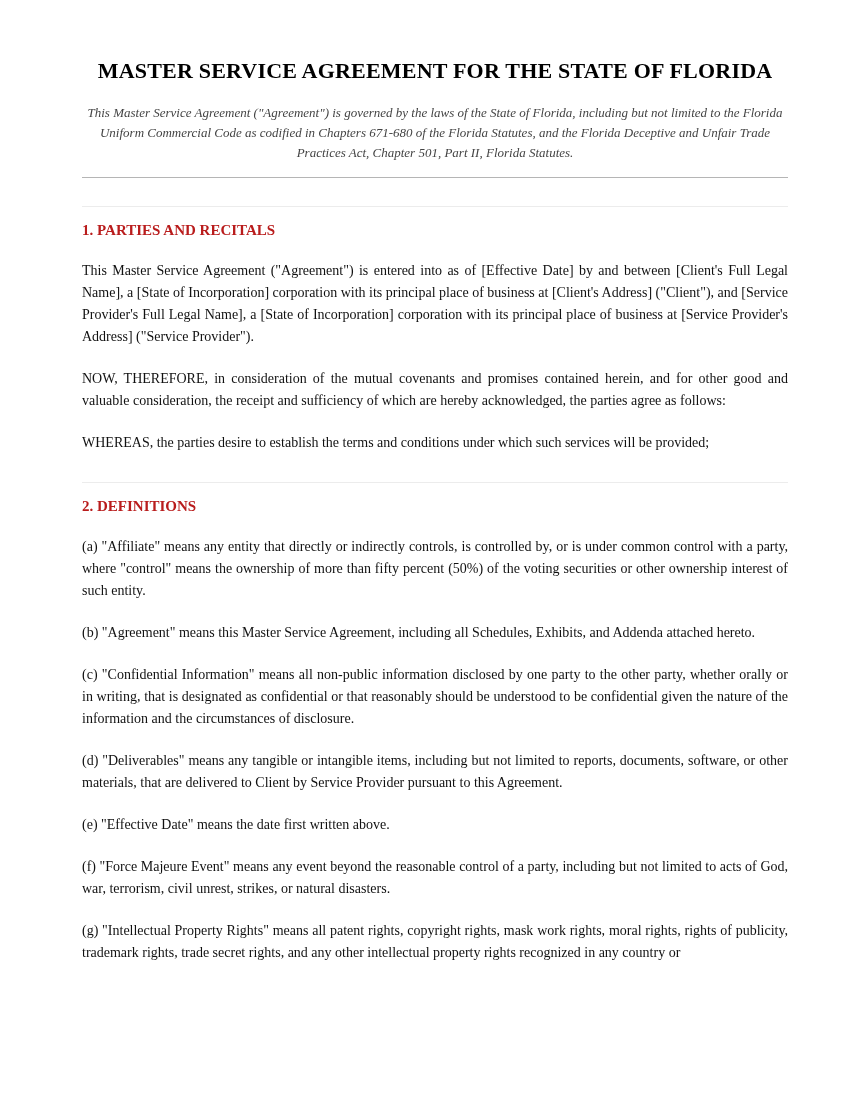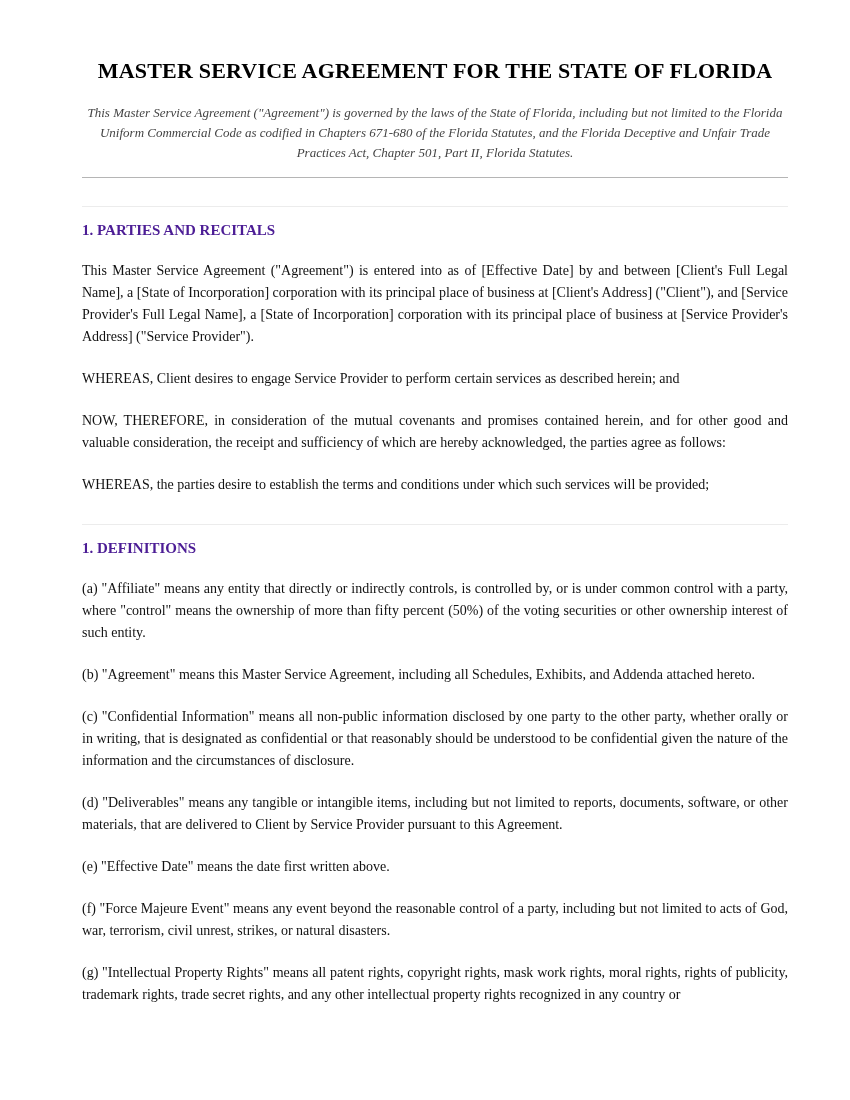--- a/index.html
+++ b/index.html
@@ -42,21 +42,21 @@
       margin: 0;
       height: 0;
     }
     .doc-section {
       border-top: 1px solid #ececec;
       margin-top: 28px;
     }
     .doc-section h2 {
       font-size: 15px;
       font-weight: 700;
-      color: #4c1d95;
+      color: #b91c1c;
       margin: 14px 0 0 0;
       line-height: 1.25;
     }
     .doc-section p {
       font-size: 14px;
       line-height: 22px;
       text-align: justify;
       margin: 20px 0 0 0;
       color: #111111;
     }
@@ -69,27 +69,26 @@
   <header>
     <h1 class="doc-title">MASTER SERVICE AGREEMENT FOR THE STATE OF FLORIDA</h1>
     <p class="preamble">This Master Service Agreement ("Agreement") is governed by the laws of the State of Florida, including but not limited to the Florida Uniform Commercial Code as codified in Chapters 671-680 of the Florida Statutes, and the Florida Deceptive and Unfair Trade Practices Act, Chapter 501, Part II, Florida Statutes.</p>
   </header>
 
   <hr class="divider">
 
   <section class="doc-section">
     <h2>1. PARTIES AND RECITALS</h2>
     <p>This Master Service Agreement ("Agreement") is entered into as of [Effective Date] by and between [Client's Full Legal Name], a [State of Incorporation] corporation with its principal place of business at [Client's Address] ("Client"), and [Service Provider's Full Legal Name], a [State of Incorporation] corporation with its principal place of business at [Service Provider's Address] ("Service Provider").</p>
-    <p>WHEREAS, Client desires to engage Service Provider to perform certain services as described herein; and</p>
     <p>NOW, THEREFORE, in consideration of the mutual covenants and promises contained herein, and for other good and valuable consideration, the receipt and sufficiency of which are hereby acknowledged, the parties agree as follows:</p>
     <p>WHEREAS, the parties desire to establish the terms and conditions under which such services will be provided;</p>
   </section>
 
   <section class="doc-section">
-    <h2>1. DEFINITIONS</h2>
+    <h2>2. DEFINITIONS</h2>
     <p>(a) "Affiliate" means any entity that directly or indirectly controls, is controlled by, or is under common control with a party, where "control" means the ownership of more than fifty percent (50%) of the voting securities or other ownership interest of such entity.</p>
     <p>(b) "Agreement" means this Master Service Agreement, including all Schedules, Exhibits, and Addenda attached hereto.</p>
     <p>(c) "Confidential Information" means all non-public information disclosed by one party to the other party, whether orally or in writing, that is designated as confidential or that reasonably should be understood to be confidential given the nature of the information and the circumstances of disclosure.</p>
     <p>(d) "Deliverables" means any tangible or intangible items, including but not limited to reports, documents, software, or other materials, that are delivered to Client by Service Provider pursuant to this Agreement.</p>
     <p>(e) "Effective Date" means the date first written above.</p>
     <p>(f) "Force Majeure Event" means any event beyond the reasonable control of a party, including but not limited to acts of God, war, terrorism, civil unrest, strikes, or natural disasters.</p>
     <p>(g) "Intellectual Property Rights" means all patent rights, copyright rights, mask work rights, moral rights, rights of publicity, trademark rights, trade secret rights, and any other intellectual property rights recognized in any country or</p>
   </section>
 
 </div>

